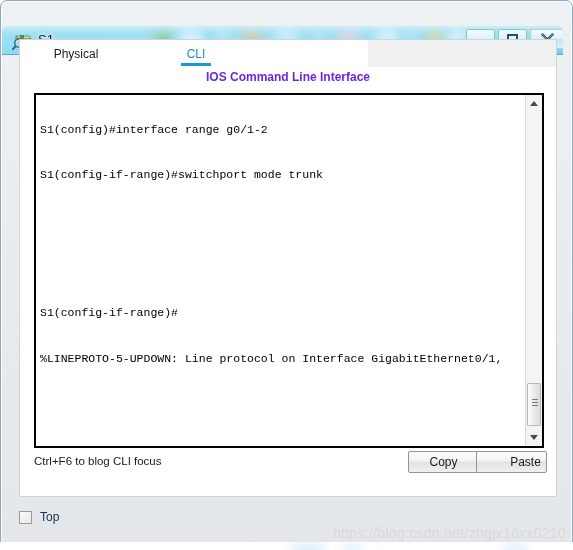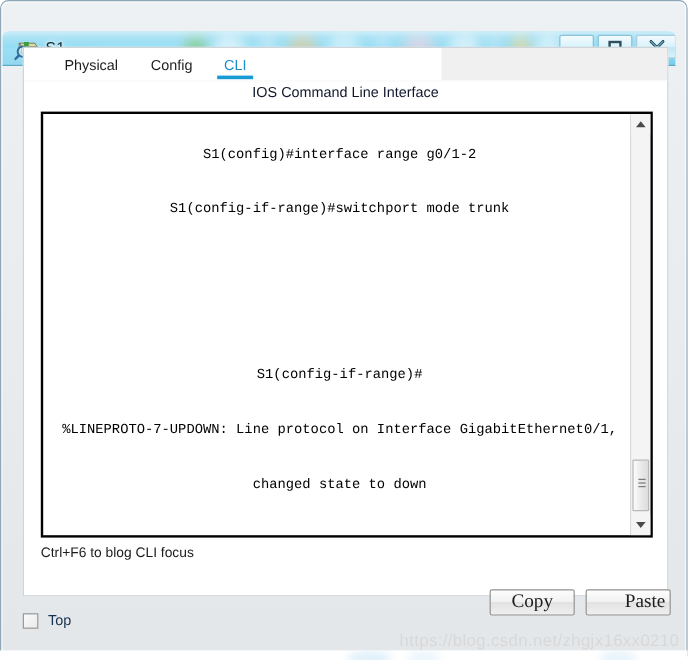--- a/index.html
+++ b/index.html
@@ -151,21 +151,22 @@
   .tab.active .underline { display: block; }
 
   
   #cli-header {
     position: absolute;
     left: 0;
     top: 30px;
     width: 100%;
     text-align: center;
     font-size: 12px;
-    color: #0f172a;
+    color: #6d28d9;
+    font-weight: bold;
   }
 
   
   #terminal-wrap {
     position: absolute;
     left: 14px;
     top: 53px;
     width: 510px;
     height: 355px;
     border: 2px solid #000000;
@@ -178,21 +179,21 @@
     left: 0; top: -6px;
     width: 490px;
     padding: 2px 0 0 4px;
     box-sizing: border-box;
     font-family: "Liberation Mono", "DejaVu Sans Mono", monospace;
     font-size: 11.5px;
     line-height: 15.3px;
     color: #000000;
     white-space: pre;
   }
-  .tline { height: 15.3px; text-align: center; }
+  .tline { height: 15.3px; }
   .tline.blank { height: 15.3px; }
 
   
   #vscroll {
     position: absolute;
     right: 0; top: 0;
     width: 17px;
     height: 100%;
     background: #f4f4f4;
     border-left: 1px solid #d9d9d9;
@@ -246,29 +247,28 @@
   }
   .pushbtn {
     position: absolute;
     top: 411px;
     width: 71px;
     height: 22px;
     box-sizing: border-box;
     border: 1px solid #949494;
     border-radius: 2px;
     background: linear-gradient(180deg,#fdfdfd 0%, #f2f2f2 46%, #e2e2e2 50%, #efefef 100%);
-    font-size: 16px;
+    font-size: 12px;
     color: #1b1b1b;
     display: flex; align-items: center; justify-content: center;
     cursor: default;
-    font-family: Liberation Serif, serif;
-    margin-top: 40px;
+    font-family: Liberation Sans, sans-serif;
   }
   #btn-copy { left: 388px; }
-  #btn-paste { left: 468px; padding-left: 28px; }
+  #btn-paste { left: 456px; padding-left: 28px; }
 
   
   #topbox-row {
     position: absolute;
     left: 18px;
     top: 509px;
     display: flex;
     align-items: center;
     gap: 8px;
   }
@@ -361,41 +361,36 @@
   </div>
 
   <div id="content">
 
     <div id="tabstrip">
       <div id="tabstrip-white"></div>
       <div class="tab" style="left:20px; width:72px;">
         <span>Physical</span>
 
       </div>
-      <div class="tab" style="left:92px; width:62px;">
-        <span>Config</span>
-
-      </div>
       <div class="tab active" style="left:154px; width:44px;">
         <span>CLI</span>
         <span class="underline"></span>
       </div>
     </div>
 
     <div id="cli-header">IOS Command Line Interface</div>
 
     <div id="terminal-wrap">
       <div id="terminal">
         <div class="tline">S1(config)#interface range g0/1-2</div>
         <div class="tline">S1(config-if-range)#switchport mode trunk</div>
         <div class="tline blank"></div>
         <div class="tline blank"></div>
         <div class="tline">S1(config-if-range)#</div>
-        <div class="tline">%LINEPROTO-7-UPDOWN: Line protocol on Interface GigabitEthernet0/1,</div>
-        <div class="tline">changed state to down</div>
+        <div class="tline">%LINEPROTO-5-UPDOWN: Line protocol on Interface GigabitEthernet0/1,</div>
         <div class="tline blank"></div>
         
         
         
         
         
         
         
         
         

